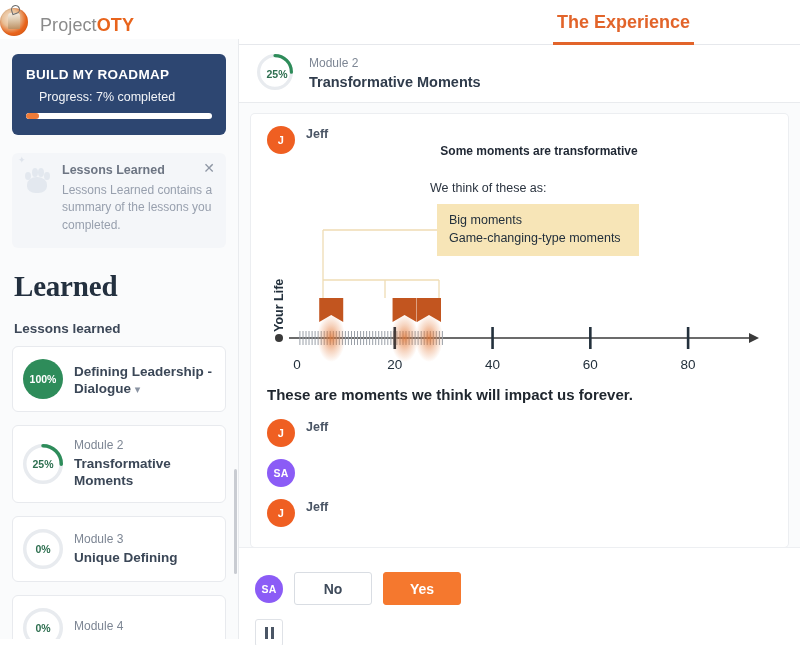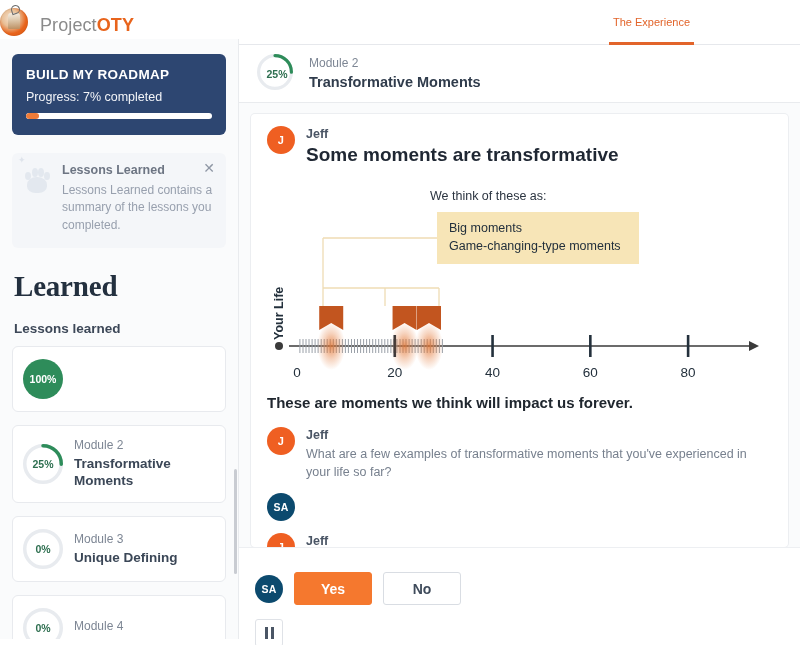--- a/index.html
+++ b/index.html
@@ -35,42 +35,42 @@
     border: 1.3px solid #6b6b6b; border-radius: 50% 50% 50% 0;
     transform: rotate(-18deg); background: transparent;
   }
   .brand-text { font-size: 18px; letter-spacing: .1px; white-space: nowrap; }
   .brand-project { color: #8b8b8b; font-weight: 400; }
   .brand-oty { color: #e8641c; font-weight: 700; }
 
   .topnav { display: flex; align-items: stretch; height: 45px; padding-right: 106px; }
   .topnav-item {
     display: flex; align-items: center; position: relative;
-    color: #e2642a; font-size: 11px; font-weight: 400; padding: 0 4px;
+    color: #e2642a; font-size: 18px; font-weight: 700; padding: 0 4px;
     cursor: pointer;
   }
   .topnav-item.active::after {
     content: ""; position: absolute; left: 0; right: 0; bottom: 0;
     height: 3px; background: #e2642a;
   }
 
   
   .sidebar {
     position: absolute; top: 39px; left: 0; width: 239px; height: 600px;
     background: #fafbfc; border-right: 1px solid #e9ebee;
     overflow: hidden;
   }
   .sidebar-inner { padding: 0 12px; }
 
   .roadmap-card {
     margin: 15px 0 0 0; background: #2d4671; border-radius: 6px;
     padding: 13px 14px 16px 14px; color: #fff;
   }
   .roadmap-title { font-size: 13.5px; font-weight: 700; letter-spacing: .3px; }
-  .roadmap-sub { font-size: 12.5px; font-weight: 400; margin-top: 8px; color: #f2f4f8; }
+  .roadmap-sub { font-size: 12.5px; font-weight: 400; margin-top: 8px; color: #f2f4f8; margin-left: 13px; }
   .roadmap-bar {
     margin-top: 9px; height: 6px; border-radius: 4px; background: #ffffff; overflow: hidden;
   }
   .roadmap-fill { height: 100%; background: #ef7b38; border-radius: 4px; }
 
   .tip-card {
     margin-top: 18px; background: #f4f6f9; border-radius: 6px;
     display: flex; padding: 10px 12px 14px 10px; position: relative;
   }
   .tip-paw { width: 34px; flex: 0 0 34px; position: relative; }
@@ -139,24 +139,24 @@
     border-radius: 4px; overflow: hidden;
     box-shadow: 0 0 0 1px #eceef1;
   }
   .msg { display: flex; gap: 11px; padding: 12px 16px 0 16px; }
   .avatar {
     width: 28px; height: 28px; flex: 0 0 28px; border-radius: 50%;
     color: #fff; font-size: 11px; font-weight: 700;
     display: flex; align-items: center; justify-content: center; letter-spacing: .2px;
   }
   .avatar.jeff { background: #ef5f22; }
-  .avatar.sa { background: #0c4a6e; font-size: 10.5px; }
+  .avatar.sa { background: #8b5cf6; font-size: 10.5px; }
   .msg-body { flex: 1; min-width: 0; padding-top: 1px; }
   .msg-author { font-size: 12.5px; font-weight: 700; color: #4a5565; }
-  .msg-heading { font-size: 19px; font-weight: 700; color: #1f2733; margin-top: 3px; }
+  .msg-heading { font-size: 12px; font-weight: 700; color: #1f2733; margin-top: 3px; text-align: center; }
   .msg-text { font-size: 12.5px; color: #77808e; margin-top: 3px; line-height: 1.45; }
 
   
   .figure { padding: 12px 16px 6px 16px; }
   .figure-caption {
     font-size: 15px; font-weight: 700; color: #20272f;
     margin: 6px 0 4px 16px;
   }
 
   
@@ -228,20 +228,21 @@
 
       <div class="modules-heading">Learned</div>
       <div class="lessons-learned-label">Lessons learned</div>
 
       <div id="module-list">
           <div class="module-card">
             <div class="ring"><svg width="40" height="40">
                 <circle cx="20" cy="20" r="20" fill="#2e8c5a"></circle>
               </svg><div class="ring-label" style="color:#ffffff">100%</div></div>
             <div class="module-meta">
+              <div class="module-name">Defining Leadership - Dialogue <span class="chev">▾</span></div>
             </div>
           </div>
           <div class="module-card">
             <div class="ring"><svg width="40" height="40">
                 <circle cx="20" cy="20" r="18.25" fill="none" stroke="#e8ebef" stroke-width="3.5"></circle>
                 <circle cx="20" cy="20" r="18.25" fill="none" stroke="#2e8c5a" stroke-width="3.5" stroke-linecap="round" stroke-dasharray="114.66813185602744" stroke-dashoffset="86.00109889202058" transform="rotate(-90 20 20)"></circle>
               </svg><div class="ring-label" style="color:#2e6f50">25%</div></div>
             <div class="module-meta">
               <div class="module-num">Module 2</div>
               <div class="module-name">Transformative Moments</div>
@@ -397,21 +398,20 @@
             </g>
         </svg>
       </div>
 
       <div class="figure-caption">These are moments we think will impact us forever.</div>
 
       <div class="msg">
         <div class="avatar jeff">J</div>
         <div class="msg-body">
           <div class="msg-author">Jeff</div>
-          <div class="msg-text">What are a few examples of transformative moments that you've experienced in your life so far?</div>
         </div>
       </div>
 
       <div class="msg">
         <div class="avatar sa">SA</div>
         <div class="msg-body">
         </div>
       </div>
 
       <div class="msg">
@@ -420,22 +420,22 @@
           <div class="msg-author">Jeff</div>
 
         </div>
       </div>
 
     </div>
 
     <div class="bottom">
       <div class="answer-row">
         <div class="avatar sa">SA</div>
+        <div class="btn btn-no">No</div>
         <div class="btn btn-yes">Yes</div>
-        <div class="btn btn-no">No</div>
       </div>
       <div class="done-row">
         <div class="pause-btn">
             <i></i>
             <i></i>
           </div>
       </div>
     </div>
 
   </div>

